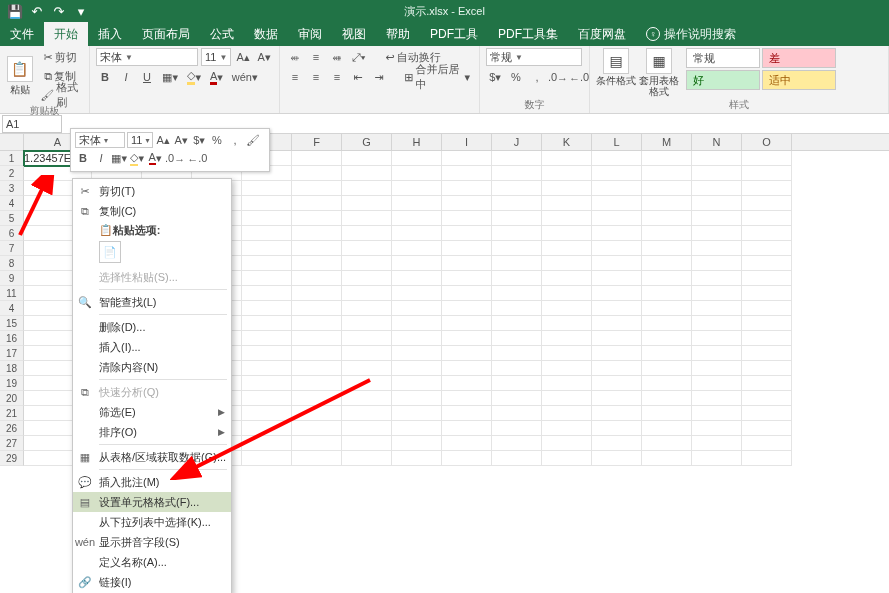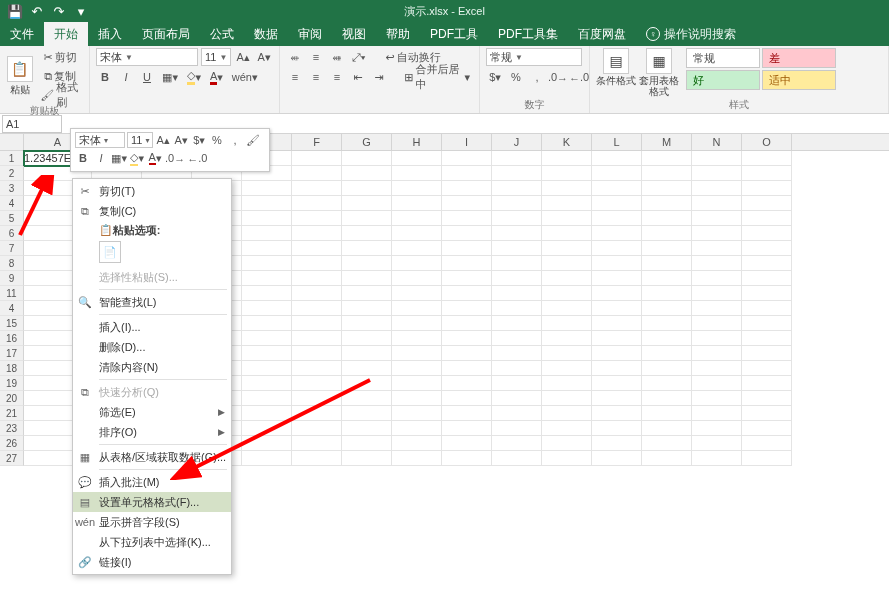--- a/index.html
+++ b/index.html
@@ -595,57 +595,57 @@
         <div class="cell" style="width: 50px;"></div>
         <div class="cell" style="width: 50px;"></div>
         <div class="cell" style="width: 50px;"></div>
         <div class="cell" style="width: 50px;"></div>
         <div class="cell" style="width: 50px;"></div>
         <div class="cell" style="width: 50px;"></div>
         <div class="cell" style="width: 50px;"></div>
         <div class="cell" style="width: 50px;"></div>
       </div>
       <div class="rowr">
-        <div class="rowh">23</div>
-        <div class="cell" style="width: 68px;"></div>
-        <div class="cell" style="width: 50px;"></div>
-        <div class="cell" style="width: 50px;"></div>
-        <div class="cell" style="width: 50px;"></div>
-        <div class="cell" style="width: 50px;"></div>
-        <div class="cell" style="width: 50px;"></div>
-        <div class="cell" style="width: 50px;"></div>
-        <div class="cell" style="width: 50px;"></div>
-        <div class="cell" style="width: 50px;"></div>
-        <div class="cell" style="width: 50px;"></div>
-        <div class="cell" style="width: 50px;"></div>
-        <div class="cell" style="width: 50px;"></div>
-        <div class="cell" style="width: 50px;"></div>
-        <div class="cell" style="width: 50px;"></div>
-        <div class="cell" style="width: 50px;"></div>
-      </div>
-      <div class="rowr">
         <div class="rowh">26</div>
         <div class="cell" style="width: 68px;"></div>
         <div class="cell" style="width: 50px;"></div>
         <div class="cell" style="width: 50px;"></div>
         <div class="cell" style="width: 50px;"></div>
         <div class="cell" style="width: 50px;"></div>
         <div class="cell" style="width: 50px;"></div>
         <div class="cell" style="width: 50px;"></div>
         <div class="cell" style="width: 50px;"></div>
         <div class="cell" style="width: 50px;"></div>
         <div class="cell" style="width: 50px;"></div>
         <div class="cell" style="width: 50px;"></div>
         <div class="cell" style="width: 50px;"></div>
         <div class="cell" style="width: 50px;"></div>
         <div class="cell" style="width: 50px;"></div>
         <div class="cell" style="width: 50px;"></div>
       </div>
       <div class="rowr">
         <div class="rowh">27</div>
+        <div class="cell" style="width: 68px;"></div>
+        <div class="cell" style="width: 50px;"></div>
+        <div class="cell" style="width: 50px;"></div>
+        <div class="cell" style="width: 50px;"></div>
+        <div class="cell" style="width: 50px;"></div>
+        <div class="cell" style="width: 50px;"></div>
+        <div class="cell" style="width: 50px;"></div>
+        <div class="cell" style="width: 50px;"></div>
+        <div class="cell" style="width: 50px;"></div>
+        <div class="cell" style="width: 50px;"></div>
+        <div class="cell" style="width: 50px;"></div>
+        <div class="cell" style="width: 50px;"></div>
+        <div class="cell" style="width: 50px;"></div>
+        <div class="cell" style="width: 50px;"></div>
+        <div class="cell" style="width: 50px;"></div>
+      </div>
+      <div class="rowr">
+        <div class="rowh">29</div>
         <div class="cell" style="width: 68px;"></div>
         <div class="cell" style="width: 50px;"></div>
         <div class="cell" style="width: 50px;"></div>
         <div class="cell" style="width: 50px;"></div>
         <div class="cell" style="width: 50px;"></div>
         <div class="cell" style="width: 50px;"></div>
         <div class="cell" style="width: 50px;"></div>
         <div class="cell" style="width: 50px;"></div>
         <div class="cell" style="width: 50px;"></div>
         <div class="cell" style="width: 50px;"></div>
@@ -675,24 +675,24 @@
   <div class="ctx-item disabled">
       <span>选择性粘贴(S)...</span>
     </div>
   <div class="ctx-sep"></div>
   <div class="ctx-item">
       <span class="ico">🔍</span>
       <span>智能查找(L)</span>
     </div>
   <div class="ctx-sep"></div>
   <div class="ctx-item">
+      <span>删除(D)...</span>
+    </div>
+  <div class="ctx-item">
       <span>插入(I)...</span>
-    </div>
-  <div class="ctx-item">
-      <span>删除(D)...</span>
     </div>
   <div class="ctx-item">
       <span>清除内容(N)</span>
     </div>
   <div class="ctx-sep"></div>
   <div class="ctx-item disabled">
       <span class="ico">⧉</span>
       <span>快速分析(Q)</span>
     </div>
   <div class="ctx-item">
@@ -711,25 +711,28 @@
   <div class="ctx-sep"></div>
   <div class="ctx-item">
       <span class="ico">💬</span>
       <span>插入批注(M)</span>
     </div>
   <div class="ctx-item hover">
       <span class="ico">▤</span>
       <span>设置单元格格式(F)...</span>
     </div>
   <div class="ctx-item">
+      <span>从下拉列表中选择(K)...</span>
+    </div>
+  <div class="ctx-item">
       <span class="ico">wén</span>
       <span>显示拼音字段(S)</span>
     </div>
   <div class="ctx-item">
-      <span>从下拉列表中选择(K)...</span>
+      <span>定义名称(A)...</span>
     </div>
   <div class="ctx-item">
       <span class="ico">🔗</span>
       <span>链接(I)</span>
     </div>
 </div>
 
 <svg class="arrow-ann" style="left:10px;top:175px" width="70" height="70">
   <defs>
       <marker id="ah1" markerWidth="10" markerHeight="10" refX="2" refY="3" orient="auto">

